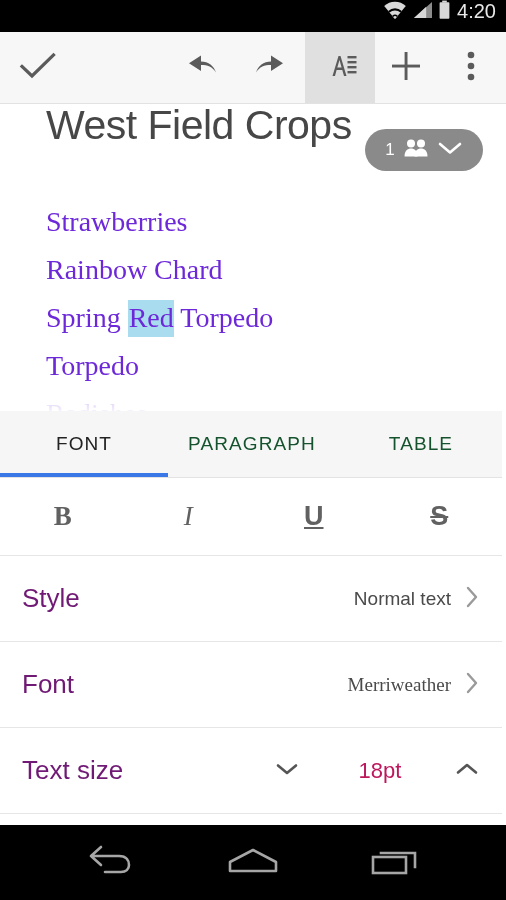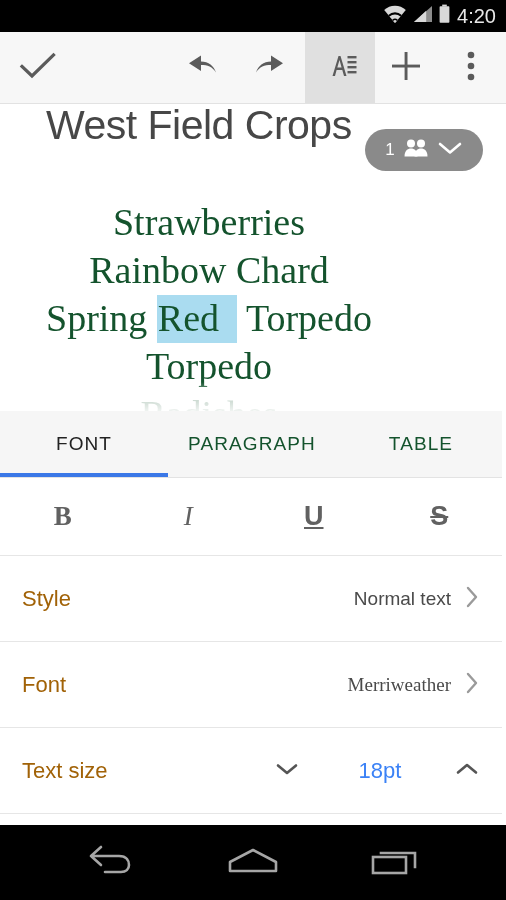--- a/index.html
+++ b/index.html
@@ -23,21 +23,21 @@
   }
 
   
   .statusbar {
     position: absolute;
     top: 0; left: 0;
     width: 506px;
     height: 32px;
     background: #000000;
     display: flex;
-    align-items: center;
+    align-items: flex-start;
     justify-content: flex-end;
     padding-right: 10px;
     box-sizing: border-box;
   }
   .status-icons {
     display: flex;
     align-items: center;
     gap: 4px;
   }
   .status-clock {
@@ -75,46 +75,45 @@
   .tb-more  { left: 440px; width: 62px; }
 
   
   .docarea {
     position: absolute;
     top: 104px; left: 0;
     width: 462px;
     height: 312px;
     background: #ffffff;
     overflow: hidden;
-    text-align: center;
   }
   .doc-title {
     position: absolute;
     left: 46px;
     top: -2px;
     font-size: 41px;
     color: #474747;
     font-family: "Liberation Sans", sans-serif;
     letter-spacing: -0.5px;
     white-space: nowrap;
   }
   .doc-body {
     position: absolute;
     left: 46px;
     top: 94px;
     font-family: "Liberation Serif", serif;
-    font-size: 38px;
+    font-size: 28px;
     line-height: 48px;
-    color: #14532d;
+    color: #6d28d9;
     white-space: nowrap;
   }
   .doc-line { display: block; }
   .hl {
     background: #aadcf0;
-    padding: 2px 18px 4px 1px;
+    padding: 2px 0 4px 1px;
     margin-top: 28px;
   }
   .doc-fade {
     position: absolute;
     left: 0; right: 0;
     bottom: 0;
     height: 34px;
     background: linear-gradient(to bottom, rgba(255,255,255,0) 0%, rgba(255,255,255,0.75) 45%, rgba(255,255,255,1) 100%);
     pointer-events: none;
   }
@@ -211,36 +210,36 @@
     height: 86px;
     border-bottom: 1px solid #e6e6e6;
     display: flex;
     align-items: center;
     padding: 0 22px;
     box-sizing: border-box;
     cursor: pointer;
     background: #ffffff;
   }
   .opt-label {
-    font-size: 22px;
-    color: #a16207;
+    font-size: 26px;
+    color: #701a75;
     font-family: "Liberation Sans", sans-serif;
   }
   .opt-spacer { flex: 1 1 auto; }
   .opt-value {
     font-size: 19px;
     color: #4a4a4a;
     margin-right: 14px;
     font-family: "Liberation Sans", sans-serif;
   }
   .opt-value.serif { font-family: "Liberation Serif", serif; }
   .stepper-dec { margin-right: 52px; display:flex; align-items:center; cursor: pointer; }
   .stepper-val {
     font-size: 22px;
-    color: #3b82f6;
+    color: #be185d;
     min-width: 56px;
     text-align: center;
     font-family: "Liberation Sans", sans-serif;
   }
   .stepper-inc { margin-left: 46px; display:flex; align-items:center; cursor: pointer; }
 
   
   .navbar {
     position: absolute;
     left: 0;

